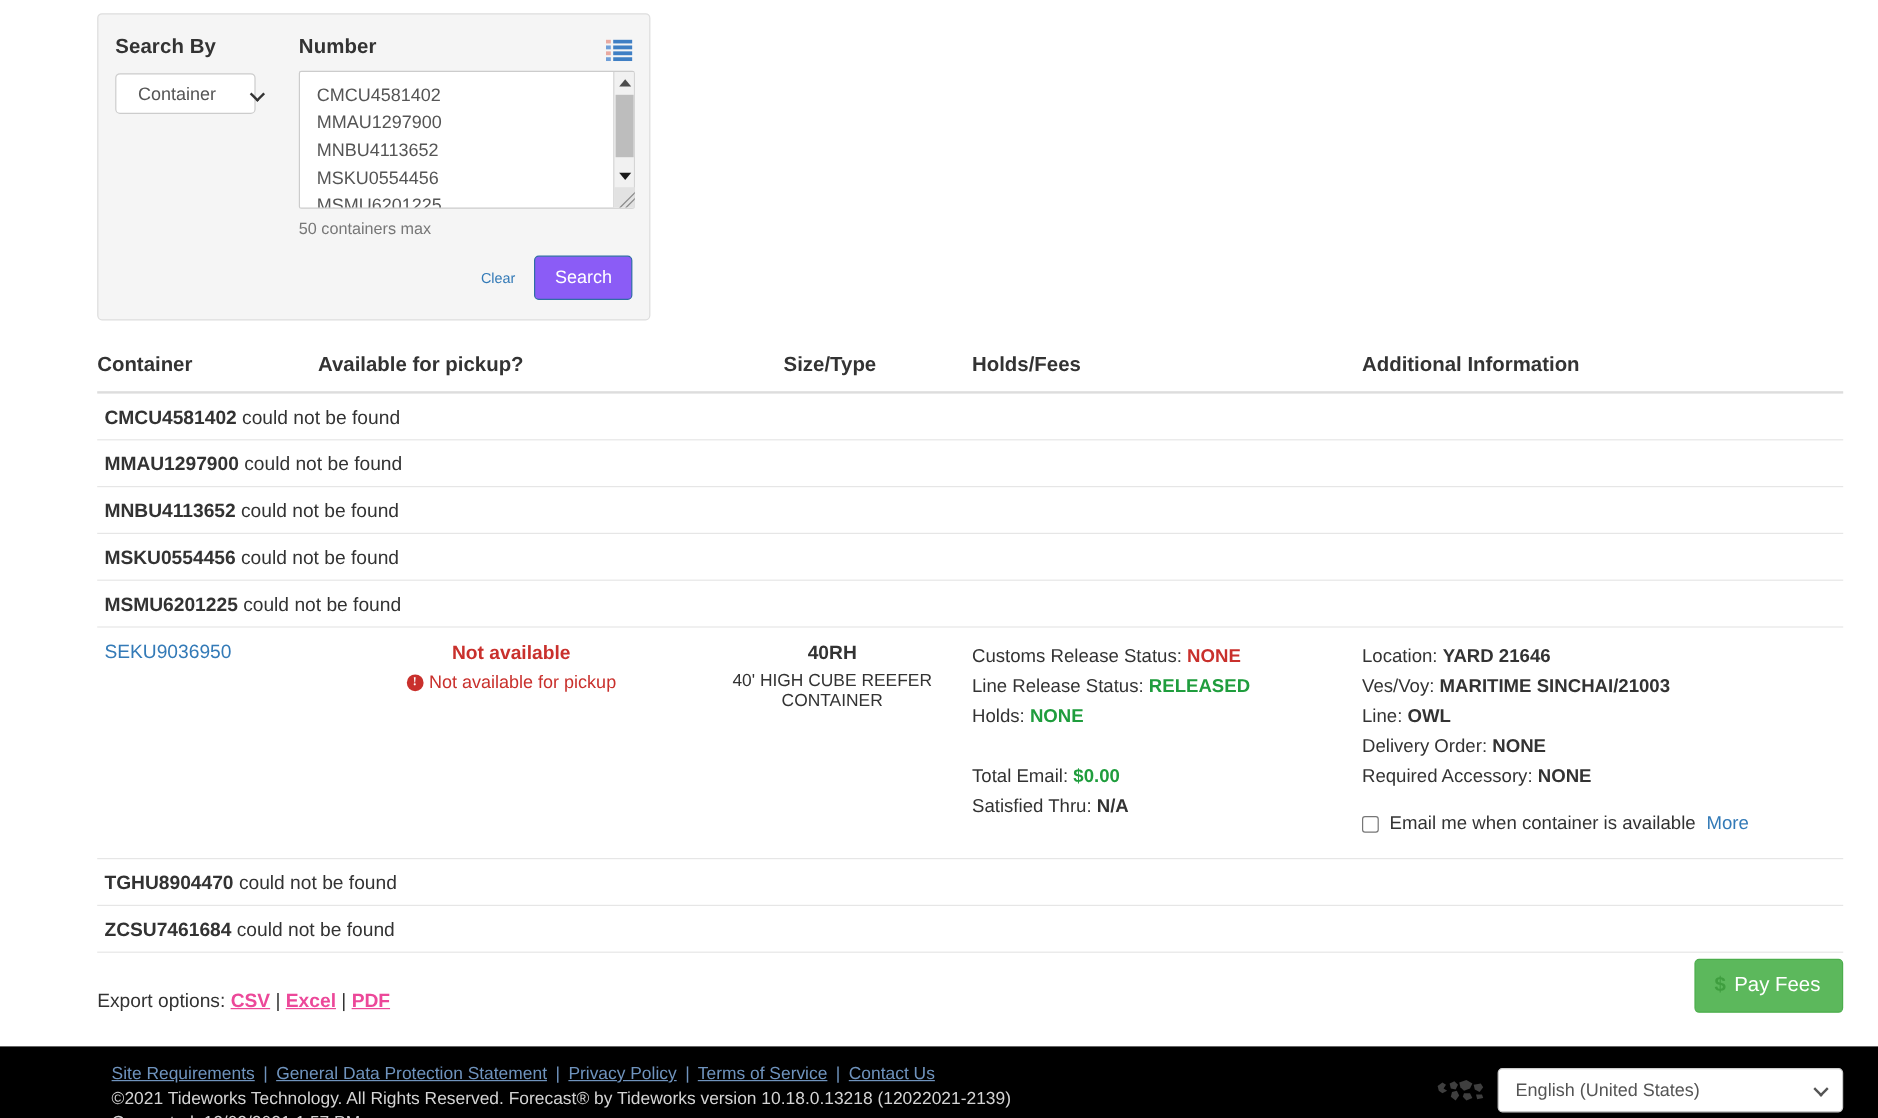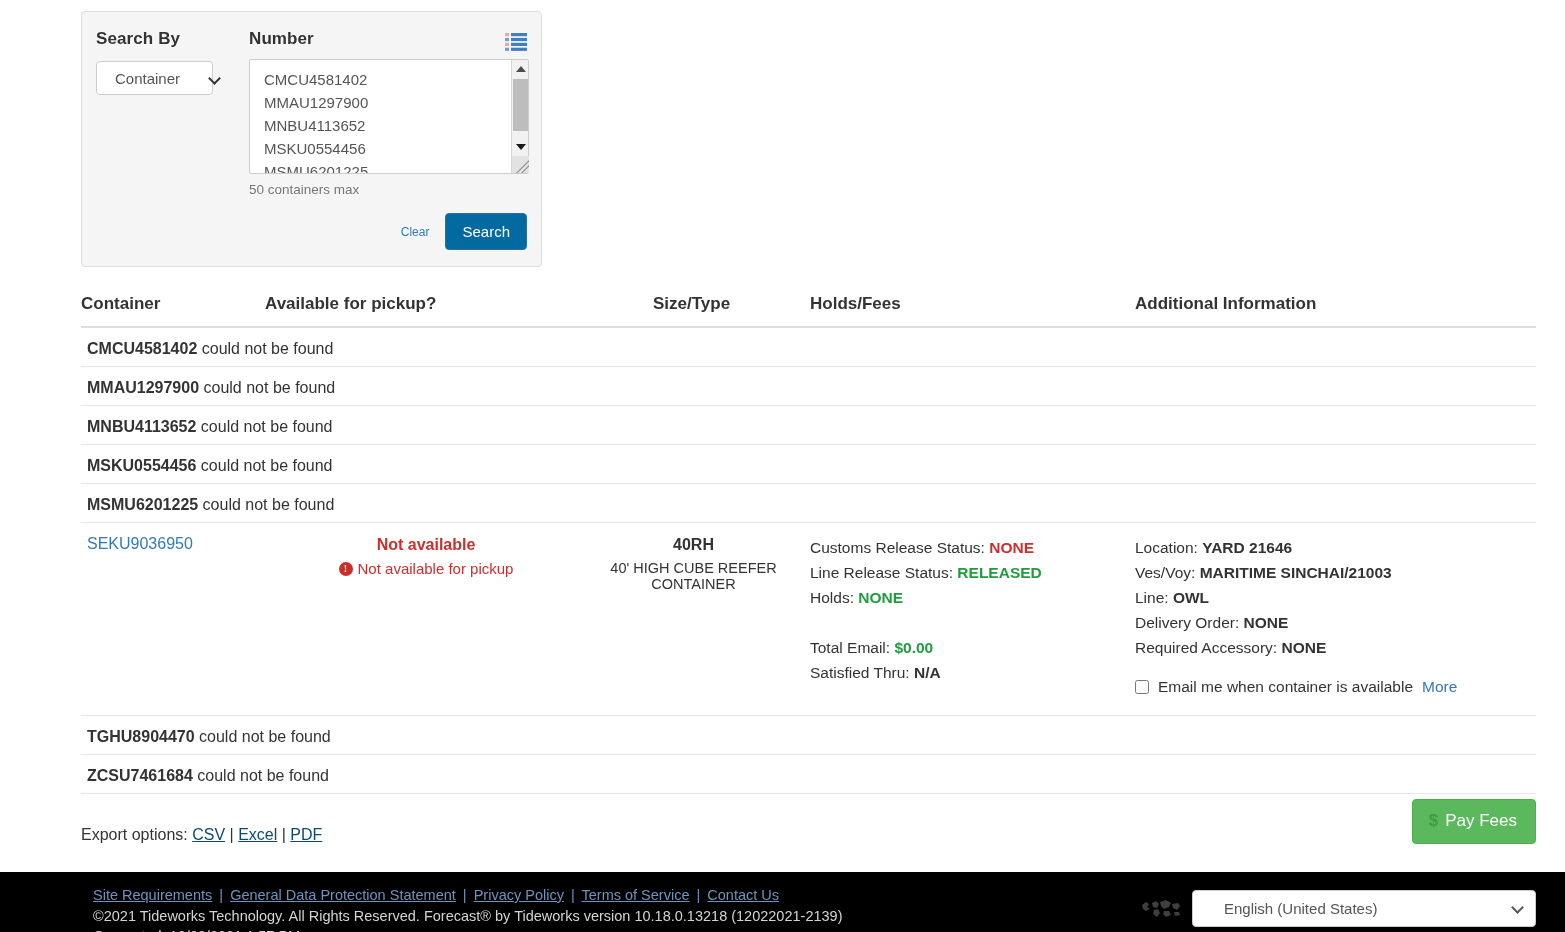--- a/index.html
+++ b/index.html
@@ -114,21 +114,21 @@
     position: absolute; right: 14px; bottom: 16px;
     display: flex; align-items: center; gap: 14px;
   }
   .btn-clear {
     background: none; border: none;
     color: #337ab7; font-size: 12px;
     font-family: "Liberation Sans", sans-serif;
     cursor: pointer; padding: 6px 2px;
   }
   .btn-search {
-    background: #0369a1; border: 1px solid #2e6da4;
+    background: #8b5cf6; border: 1px solid #2e6da4;
     color: #ffffff; font-size: 15px;
     font-family: "Liberation Sans", sans-serif;
     padding: 9px 16px; border-radius: 4px;
     cursor: pointer; font-weight: normal;
   }
 
   
   .results {
     position: absolute;
     left: 81px; top: 294px;
@@ -211,21 +211,21 @@
     width: 14px; height: 14px; margin: 0; cursor: pointer;
   }
   .email-row a { color: #337ab7; text-decoration: none; }
 
   
   .export-bar {
     position: absolute;
     left: 81px; top: 826px;
     font-size: 16px; color: #333;
   }
-  .export-bar a { color: #0c4a6e; text-decoration: underline; }
+  .export-bar a { color: #ec4899; text-decoration: underline; font-weight: bold; }
   .btn-pay {
     position: absolute;
     right: 29px; top: 799px;
     background: #5cb85c;
     border: 1px solid #4cae4c;
     border-radius: 4px;
     color: #ffffff;
     font-family: "Liberation Sans", sans-serif;
     font-size: 17px;
     padding: 11px 18px 12px 16px;
@@ -259,22 +259,22 @@
     white-space: nowrap;
   }
   .lang-wrap {
     position: absolute; right: 29px; top: 18px;
     display: flex; align-items: center; gap: 10px;
   }
   .globe-icon { width: 42px; height: 22px; opacity: 0.85; }
   .lang-select-wrap { position: relative; }
   select.lang-select {
     -webkit-appearance: none; appearance: none;
-    width: 344px; height: 37px;
-    padding: 6px 30px 6px 31px;
+    width: 288px; height: 37px;
+    padding: 6px 30px 6px 14px;
     font-family: "Liberation Sans", sans-serif;
     font-size: 15px;
     color: #555;
     background: #ffffff;
     border: 1px solid #cccccc;
     border-radius: 4px;
   }
   .lang-caret {
     position: absolute; pointer-events: none;
     right: 14px; top: 13px;

